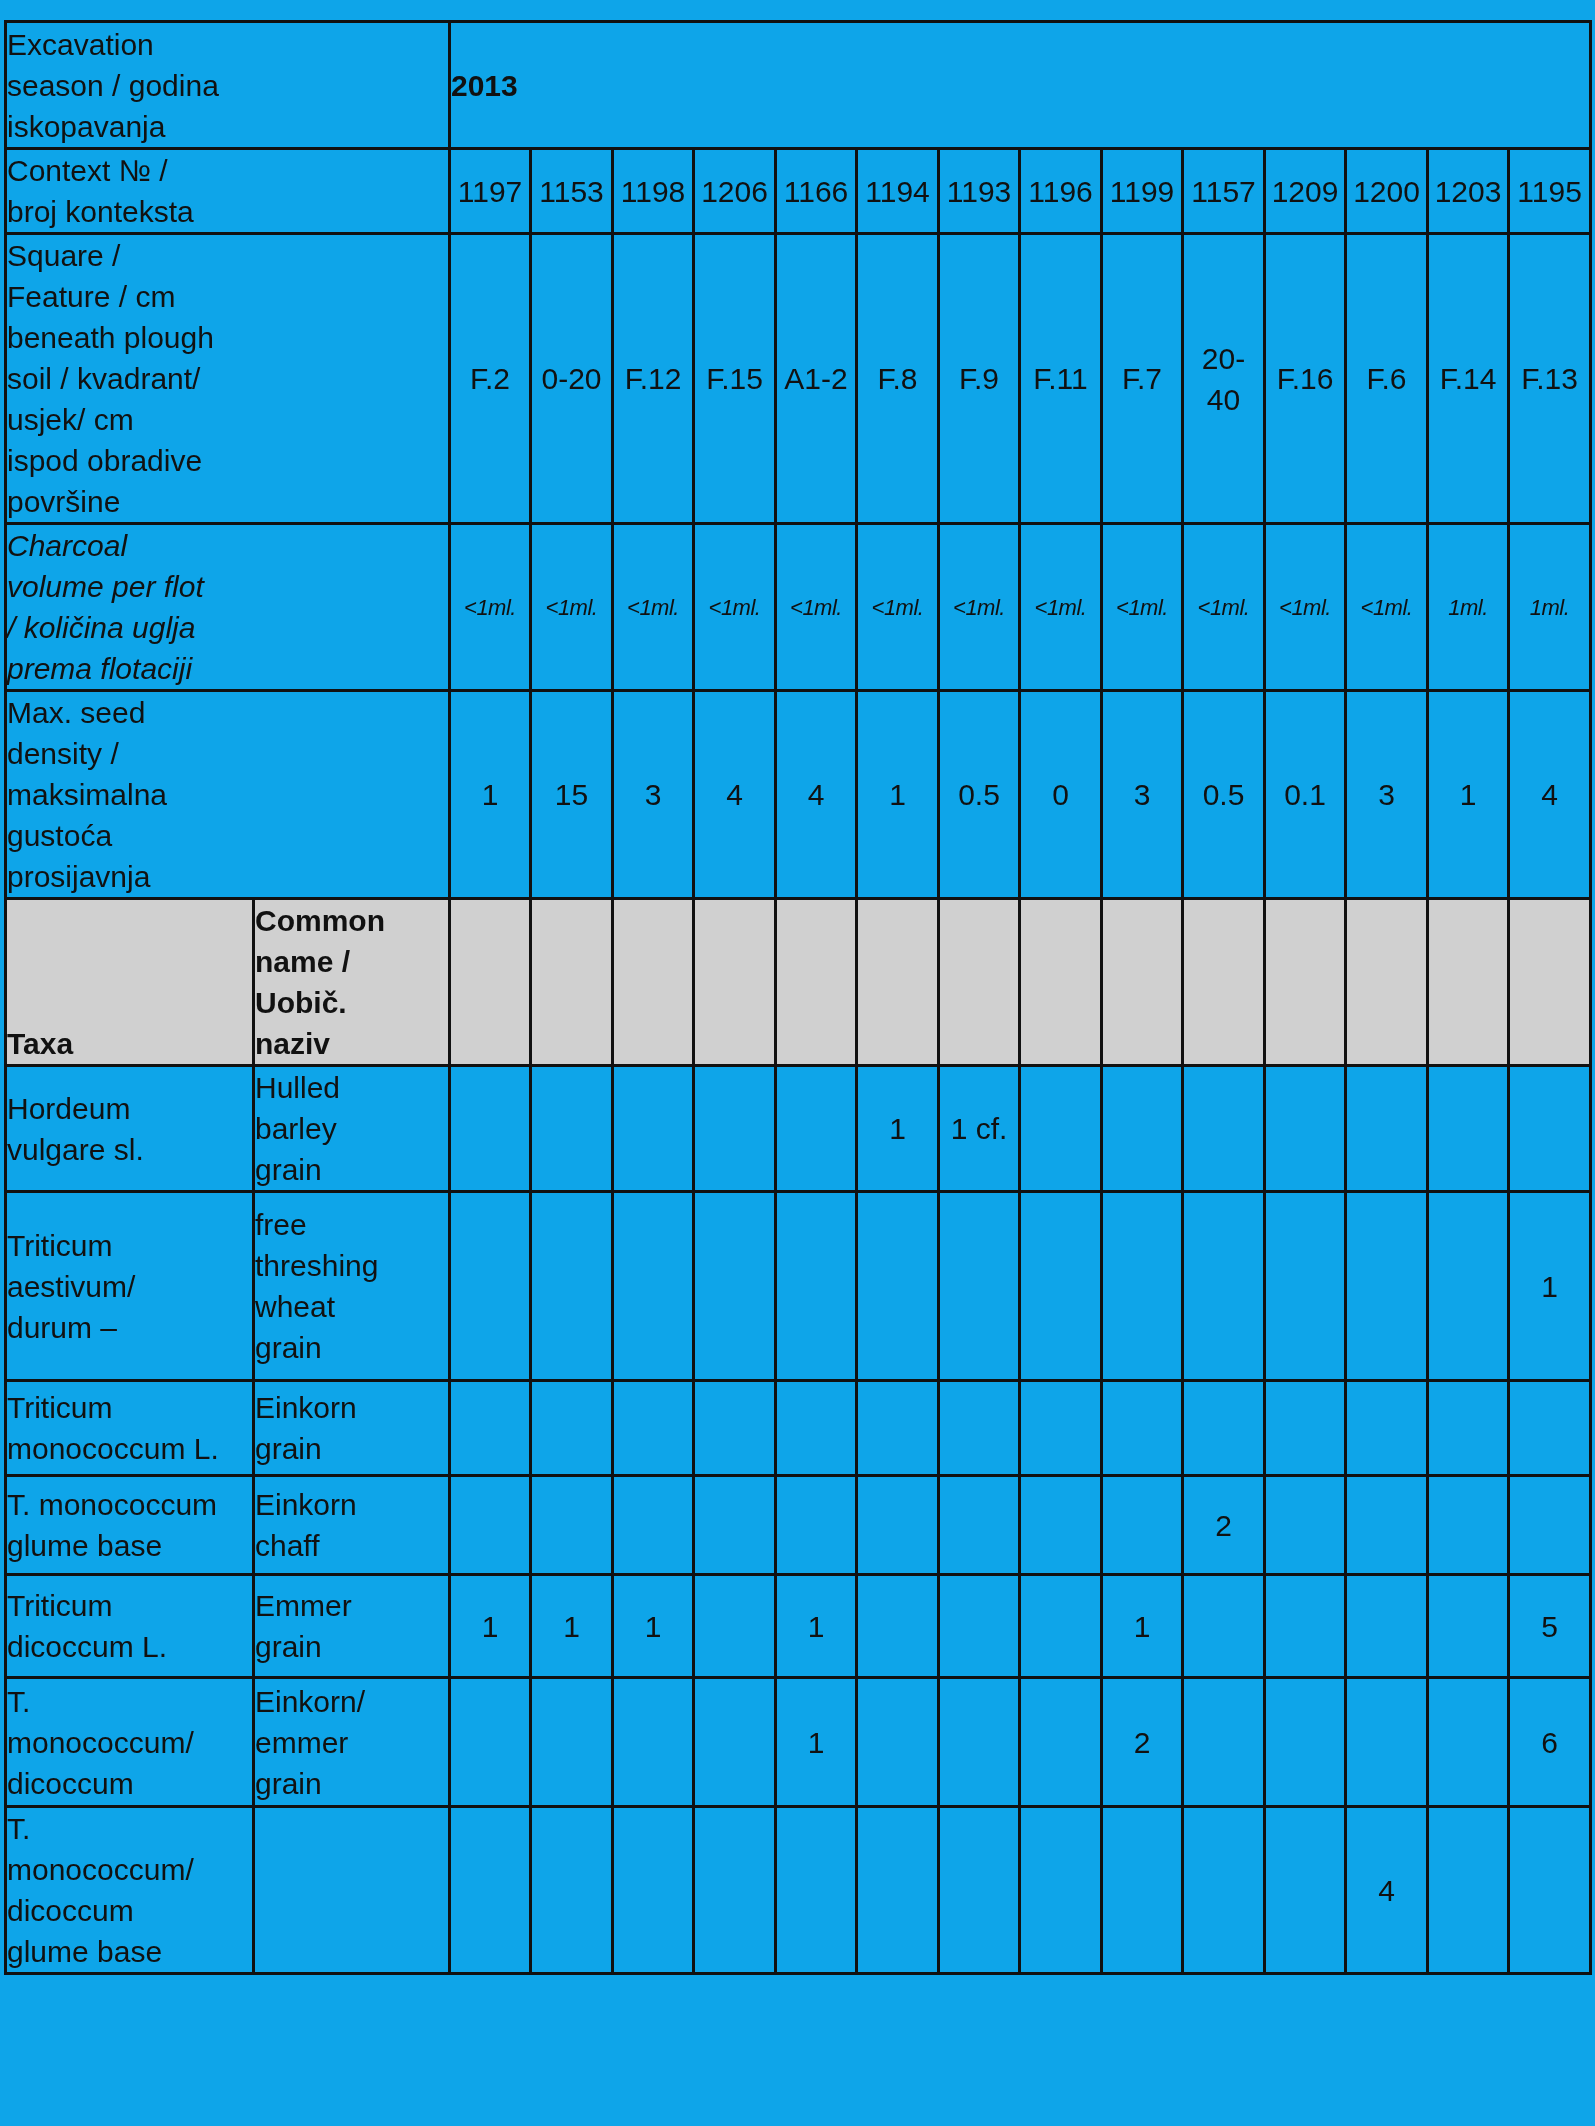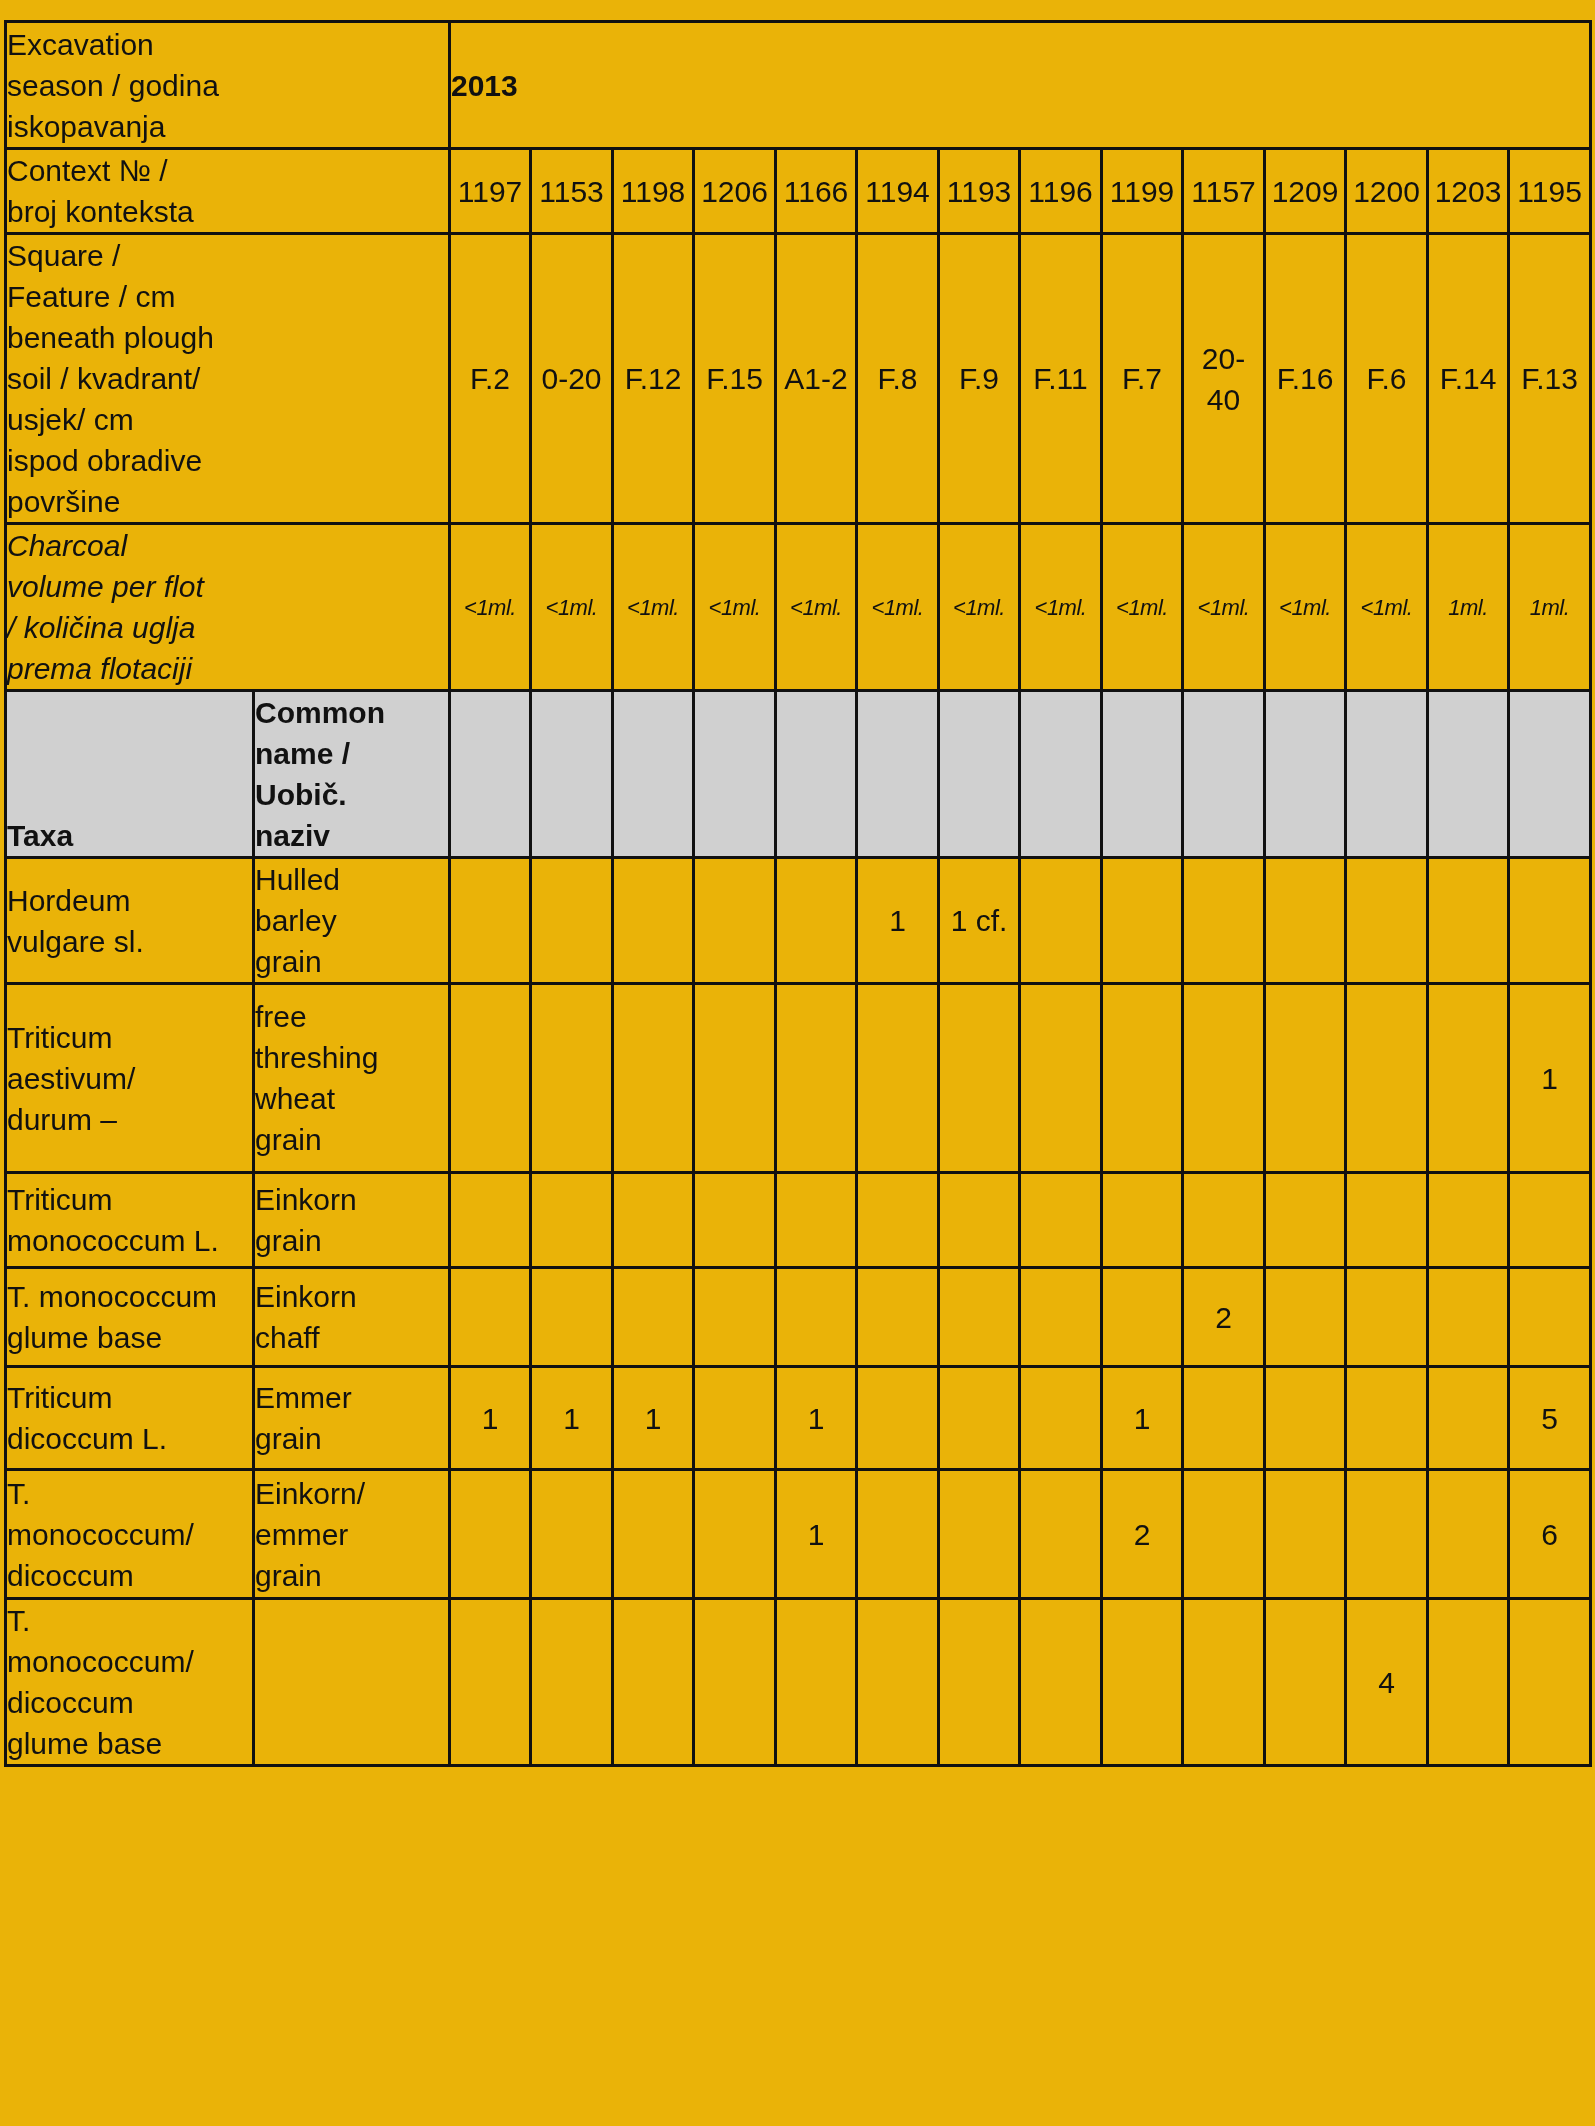--- a/index.html
+++ b/index.html
@@ -6,21 +6,21 @@
     margin: 0;
     padding: 0;
     background: #ffffff;
     font-family: "Liberation Sans", sans-serif;
     color: #111111;
   }
   #canvas {
     position: relative;
     width: 1595px;
     height: 2126px;
-    background: #eab308;
+    background: #0ea5e9;
     overflow: hidden;
   }
   table.flot {
     position: absolute;
     left: 4px;
     top: 20px;
     border-collapse: collapse;
     table-layout: fixed;
     width: 1586px;
   }
@@ -152,20 +152,41 @@
           <td class="val">&lt;1ml.</td>
           <td class="val">&lt;1ml.</td>
           <td class="val">&lt;1ml.</td>
           <td class="val">&lt;1ml.</td>
           <td class="val">&lt;1ml.</td>
           <td class="val">&lt;1ml.</td>
           <td class="val">&lt;1ml.</td>
           <td class="val">1ml.</td>
           <td class="val">1ml.</td>
         </tr>
+        <tr class="r-density">
+          <td class="lbl" colspan="2">Max. seed
+density /
+maksimalna
+gustoća
+prosijavnja</td>
+          <td class="val">1</td>
+          <td class="val">15</td>
+          <td class="val">3</td>
+          <td class="val">4</td>
+          <td class="val">4</td>
+          <td class="val">1</td>
+          <td class="val">0.5</td>
+          <td class="val">0</td>
+          <td class="val">3</td>
+          <td class="val">0.5</td>
+          <td class="val">0.1</td>
+          <td class="val">3</td>
+          <td class="val">1</td>
+          <td class="val">4</td>
+        </tr>
         <tr class="r-taxahead">
           <td class="lbl no-r taxa-cell">Taxa</td>
           <td class="lbl no-l">Common
 name /
 Uobič.
 naziv</td>
           <td class="val"></td>
           <td class="val"></td>
           <td class="val"></td>
           <td class="val"></td>

